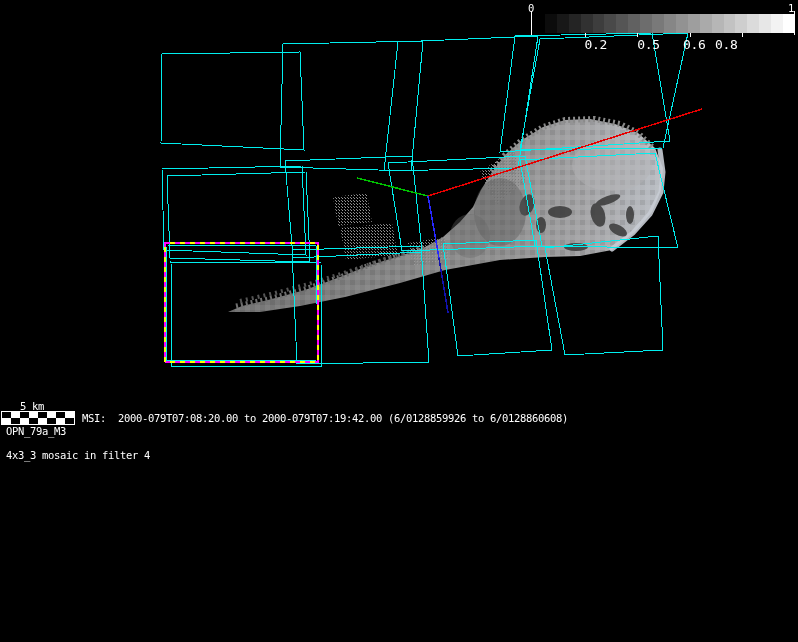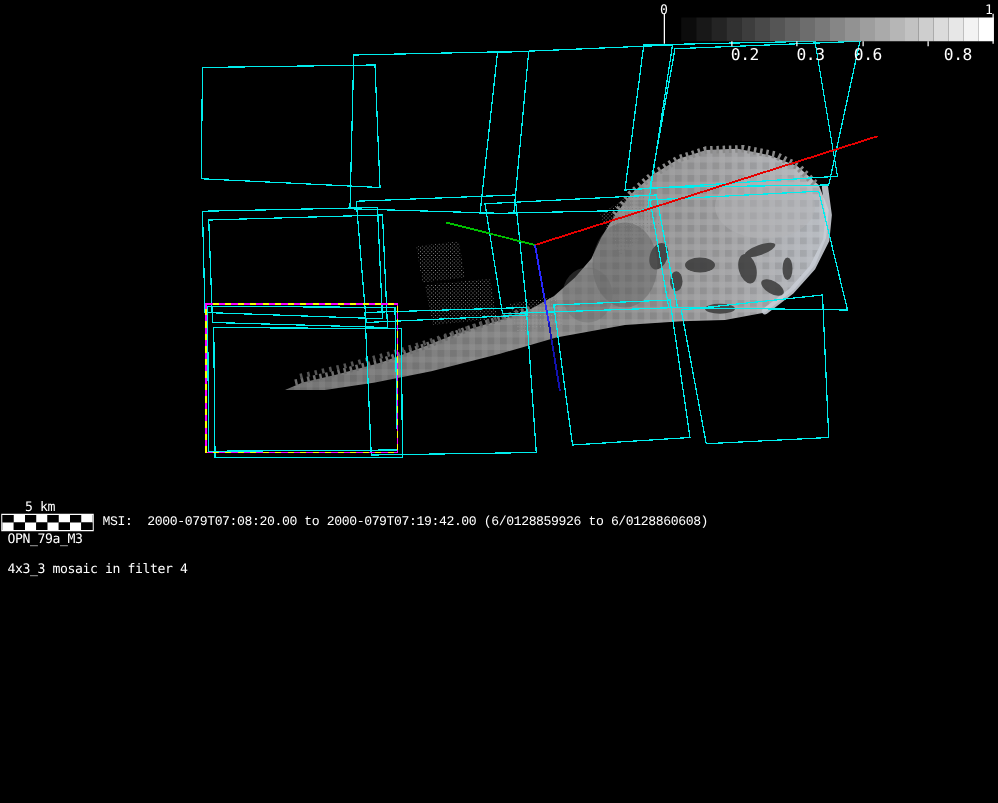--- a/index.html
+++ b/index.html
@@ -134,25 +134,25 @@
         <div style="background: rgb(255, 255, 255);"></div>
       </div>
     <div class="cb-tick" style="left:531px;top:11px;height:24px;"></div>
     <div class="cb-tick" style="left:794px;top:11px;height:24px;"></div>
     <div class="txt" style="left:525px;top:1px;width:12px;text-align:center;">0</div>
     <div class="txt" style="left:786px;top:1px;width:10px;text-align:center;">1</div>
     <div id="colorbar-ticks">
         <div class="cb-tick" style="left: 584.6px; top: 33px; height: 4px;"></div>
         <div class="cb-ticklabel" style="left: 584.6px;">0.2</div>
         <div class="cb-tick" style="left: 637.2px; top: 33px; height: 4px;"></div>
-        <div class="cb-ticklabel" style="left: 637.2px;">0.3</div>
+        <div class="cb-ticklabel" style="left: 637.2px;">0.5</div>
         <div class="cb-tick" style="left: 689.8px; top: 33px; height: 4px;"></div>
         <div class="cb-ticklabel" style="left: 683px;">0.6</div>
         <div class="cb-tick" style="left: 742.4px; top: 33px; height: 4px;"></div>
-        <div class="cb-ticklabel" style="left: 755px;">0.8</div>
+        <div class="cb-ticklabel" style="left: 715px;">0.8</div>
       </div>
   </div>
 
   <div class="txt" style="left:20px;top:399px;">5 km</div>
   <div id="scalebar-checker">
       <div style="background: rgb(0, 0, 0);"></div>
       <div style="background: rgb(255, 255, 255);"></div>
       <div style="background: rgb(0, 0, 0);"></div>
       <div style="background: rgb(255, 255, 255);"></div>
       <div style="background: rgb(0, 0, 0);"></div>
@@ -162,17 +162,17 @@
       <div style="background: rgb(255, 255, 255);"></div>
       <div style="background: rgb(0, 0, 0);"></div>
       <div style="background: rgb(255, 255, 255);"></div>
       <div style="background: rgb(0, 0, 0);"></div>
       <div style="background: rgb(255, 255, 255);"></div>
       <div style="background: rgb(0, 0, 0);"></div>
       <div style="background: rgb(255, 255, 255);"></div>
       <div style="background: rgb(0, 0, 0);"></div>
     </div>
 
-  <div class="txt" style="left:82px;top:411px;font-family:Liberation Mono, monospace;">MSI:  2000-079T07:08:20.00 to 2000-079T07:19:42.00 (6/0128859926 to 6/0128860608)</div>
+  <div class="txt" style="left:82px;top:411px;">MSI:  2000-079T07:08:20.00 to 2000-079T07:19:42.00 (6/0128859926 to 6/0128860608)</div>
 
   <div class="txt" style="left:6px;top:424px;">OPN_79a_M3</div>
   <div class="txt" style="left:6px;top:448px;">4x3_3 mosaic in filter 4</div>
 </div>
 
 </body></html>

